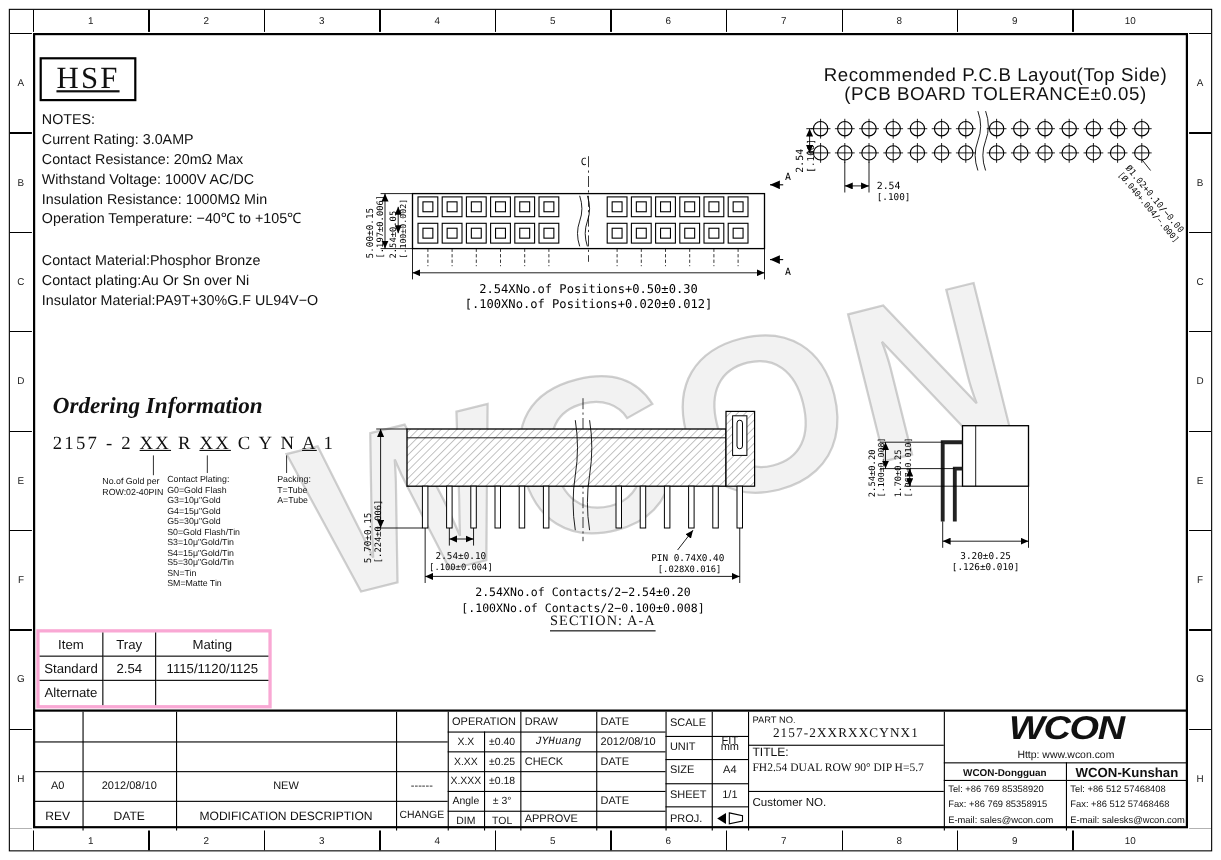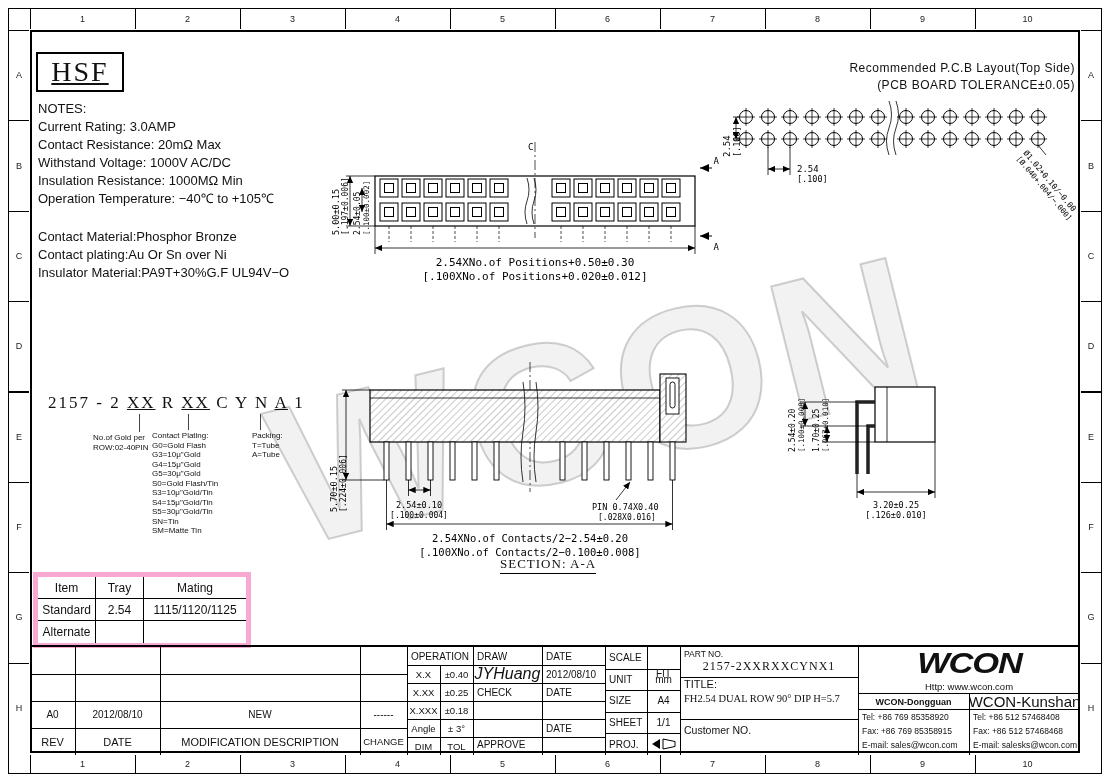--- a/index.html
+++ b/index.html
@@ -11,28 +11,28 @@
   .ruler{position:absolute;display:flex;font-size:9px;color:#222}
   .ruler>div{flex:1;display:flex;align-items:center;justify-content:center}
   .ruler-top{left:30px;top:9px;width:1050px;height:20px;background:repeating-linear-gradient(to right,#000 0 1px,transparent 1px 105px)}
   .ruler-bottom{left:30px;top:755px;width:1050px;height:18px;background:repeating-linear-gradient(to right,#000 0 1px,transparent 1px 105px)}
   .ruler-left{left:9px;top:30px;width:20px;height:723px;flex-direction:column;background:repeating-linear-gradient(to bottom,#000 0 1px,transparent 1px 90.375px)}
   .ruler-right{left:1081px;top:30px;width:20px;height:723px;flex-direction:column;background:repeating-linear-gradient(to bottom,#000 0 1px,transparent 1px 90.375px)}
   .watermark{position:absolute;left:255px;top:275px;width:690px;height:250px;display:flex;align-items:center;justify-content:center;transform:rotate(-14deg);font-weight:bold;font-size:200px;letter-spacing:8px;color:rgba(130,130,130,0.10);-webkit-text-stroke:2px rgba(150,150,150,0.45);white-space:nowrap;user-select:none}
   .hsf-box{position:absolute;left:36px;top:52px;width:88px;height:40px;border:2px solid #000;display:flex;align-items:center;justify-content:center;font-family:"Liberation Serif",serif;font-size:28px;letter-spacing:2px;text-decoration:underline}
   .notes{position:absolute;left:38px;top:100px;font-size:13px;line-height:18px}
   .materials{position:absolute;left:38px;top:228px;font-size:13px;line-height:18px}
-  .pcb-title{position:absolute;left:735px;top:60px;width:340px;text-align:right;font-size:12px;line-height:17px;letter-spacing:0.5px}
+  .pcb-title{position:absolute;left:735px;top:60px;width:340px;text-align:center;font-size:17px;line-height:17px;letter-spacing:0.5px}
   .ord-title{position:absolute;left:48px;top:356px;font-family:"Liberation Serif",serif;font-style:italic;font-weight:bold;font-size:21px}
   .ord-code{position:absolute;left:48px;top:393px;font-family:"Liberation Serif",serif;font-size:17px;letter-spacing:2px;white-space:nowrap}
   .ord-code .u{text-decoration:underline}
   .leader{position:absolute;width:1px;background:#444}
   .ann{position:absolute;font-size:8px;line-height:9.5px}
   .section-caption{position:absolute;left:500px;top:556px;font-family:"Liberation Serif",serif;font-size:13px;letter-spacing:1px;border-bottom:1px solid #000;padding-bottom:1px}
-  .mtable{position:absolute;left:33px;top:572px;border:5px solid #f9a8d4;font-size:12px}
+  .mtable{position:absolute;left:33px;top:572px;border:3px solid #f9a8d4;font-size:12px}
   .mtable .mrow{display:flex}
   .mtable .mcell{border-right:1px solid #000;border-bottom:1px solid #000;display:flex;align-items:center;justify-content:center;height:22px}
   .mtable .mrow .mcell:last-child{border-right:none}
   .mtable .mrow:last-child .mcell{border-bottom:none}
   .c1{width:58px}.c2{width:48px}.c3{width:102px}
   .tb{position:absolute;left:30px;top:645px;width:1050px;height:108px;border-top:2px solid #000;font-size:10px}
   .vln{position:absolute;width:1px;background:#000}
   .hln{position:absolute;height:1px;background:#000}
   .tc{position:absolute;display:flex;align-items:center;justify-content:center;white-space:nowrap;overflow:hidden}
   .tl{justify-content:flex-start;padding-left:4px}
@@ -258,20 +258,21 @@
       <text x="0" y="16" font-size="8">[.197±0.006]</text>
     </g>
     <g transform="translate(23,97) rotate(-90)">
       <text x="0" y="7" font-size="8">2.54±0.05</text>
       <text x="0" y="16" font-size="7.5">[.100±0.002]</text>
     </g>
     <text x="205" y="128" font-size="11" text-anchor="middle">2.54XNo.of Positions+0.50±0.30</text>
     <text x="205" y="142" font-size="11" text-anchor="middle">[.100XNo.of Positions+0.020±0.012]</text>
   </svg>
 
+  <div class="ord-title">Ordering Information</div>
   <div class="ord-code"><span>2157 - 2 </span><span class="u">XX</span><span> R </span><span class="u">XX</span><span> C Y N </span><span class="u">A</span><span> 1</span></div>
   <div class="leader" style="left:139px;top:414px;height:18px"></div>
   <div class="leader" style="left:188px;top:414px;height:16px"></div>
   <div class="leader" style="left:260px;top:414px;height:16px"></div>
   <div class="ann" style="left:93px;top:433px">
     <div>No.of Gold per</div>
     <div>ROW:02-40PIN</div>
   </div>
   <div class="ann" style="left:152px;top:431px">
     <div>Contact Plating:</div>
@@ -451,21 +452,21 @@
     <div class="tc" style="left:410px;top:36px;width:33px;height:18px;font-size:9.5px">±0.25</div>
     <div class="tc" style="left:377px;top:54px;width:33px;height:18px;font-size:9.5px">X.XXX</div>
     <div class="tc" style="left:410px;top:54px;width:33px;height:18px;font-size:9.5px">±0.18</div>
     <div class="tc" style="left:377px;top:72px;width:33px;height:18px;font-size:9.5px">Angle</div>
     <div class="tc" style="left:410px;top:72px;width:33px;height:18px;font-size:9.5px">± 3°</div>
     <div class="tc" style="left:377px;top:90px;width:33px;height:18px;font-size:9.5px">DIM</div>
     <div class="tc" style="left:410px;top:90px;width:33px;height:18px;font-size:9.5px">TOL</div>
 
     <div class="tc tl" style="left:443px;top:0;width:69px;height:18px">DRAW</div>
     <div class="tc tl" style="left:512px;top:0;width:63px;height:18px">DATE</div>
-    <div class="tc" style="left:443px;top:18px;width:69px;height:18px;font-family:Liberation Sans, sans-serif;font-style:italic;font-size:16px">JYHuang</div>
+    <div class="tc" style="left:443px;top:18px;width:69px;height:18px;font-family:Liberation Mono, monospace;font-style:italic;font-size:10px">JYHuang</div>
     <div class="tc tl" style="left:512px;top:18px;width:63px;height:18px">2012/08/10</div>
     <div class="tc tl" style="left:443px;top:36px;width:69px;height:18px">CHECK</div>
     <div class="tc tl" style="left:512px;top:36px;width:63px;height:18px">DATE</div>
     <div class="tc tl" style="left:443px;top:88px;width:69px;height:18px">APPROVE</div>
     <div class="tc tl" style="left:512px;top:72px;width:63px;height:18px">DATE</div>
 
     <div class="tc tl" style="left:575px;top:0;width:42px;height:21.6px">SCALE</div>
     <div class="tc" style="left:617px;top:16px;width:33px;height:21.6px">FIT</div>
     <div class="tc tl" style="left:575px;top:21.6px;width:42px;height:21.6px">UNIT</div>
     <div class="tc" style="left:617px;top:21.6px;width:33px;height:21.6px">mm</div>
@@ -485,21 +486,21 @@
     <div class="tc mono" style="left:650px;top:9px;width:178px;height:20px;font-size:12px;letter-spacing:1px">2157-2XXRXXCYNX1</div>
     <div class="tc tl" style="left:650px;top:30px;width:178px;height:11px;font-size:11px;padding-top:3px">TITLE:</div>
     <div class="tc tl mono" style="left:650px;top:42px;width:178px;height:18px;font-size:10.5px">FH2.54 DUAL ROW 90° DIP H=5.7</div>
     <div class="tc tl" style="left:650px;top:74px;width:178px;height:18px;font-size:10.5px">Customer NO.</div>
 
     <div class="tc" style="left:828px;top:0;width:222px;height:32px">
         <span class="wlogo">WCON</span>
       </div>
     <div class="tc" style="left:828px;top:32px;width:222px;height:14px;font-size:9.5px">Http:  www.wcon.com</div>
     <div class="tc" style="left:828px;top:47px;width:111px;height:15px;font-size:9px;font-weight:bold">WCON-Dongguan</div>
-    <div class="tc" style="left:939px;top:47px;width:111px;height:15px;font-size:15px;font-weight:normal">WCON-Kunshan</div>
+    <div class="tc" style="left:939px;top:47px;width:111px;height:15px;font-size:12px;font-weight:bold">WCON-Kunshan</div>
     <div class="tc tl" style="left:828px;top:63px;width:111px;height:14px;font-size:8.5px">Tel: +86 769 85358920</div>
     <div class="tc tl" style="left:828px;top:77px;width:111px;height:14px;font-size:8.5px">Fax: +86 769 85358915</div>
     <div class="tc tl" style="left:828px;top:91px;width:111px;height:14px;font-size:8.5px">E-mail: sales@wcon.com</div>
     <div class="tc tl" style="left:939px;top:63px;width:111px;height:14px;font-size:8.5px">Tel: +86 512 57468408</div>
     <div class="tc tl" style="left:939px;top:77px;width:111px;height:14px;font-size:8.5px">Fax: +86 512 57468468</div>
     <div class="tc tl" style="left:939px;top:91px;width:111px;height:14px;font-size:8.5px">E-mail: salesks@wcon.com</div>
   </div>
 
 </div>
 

